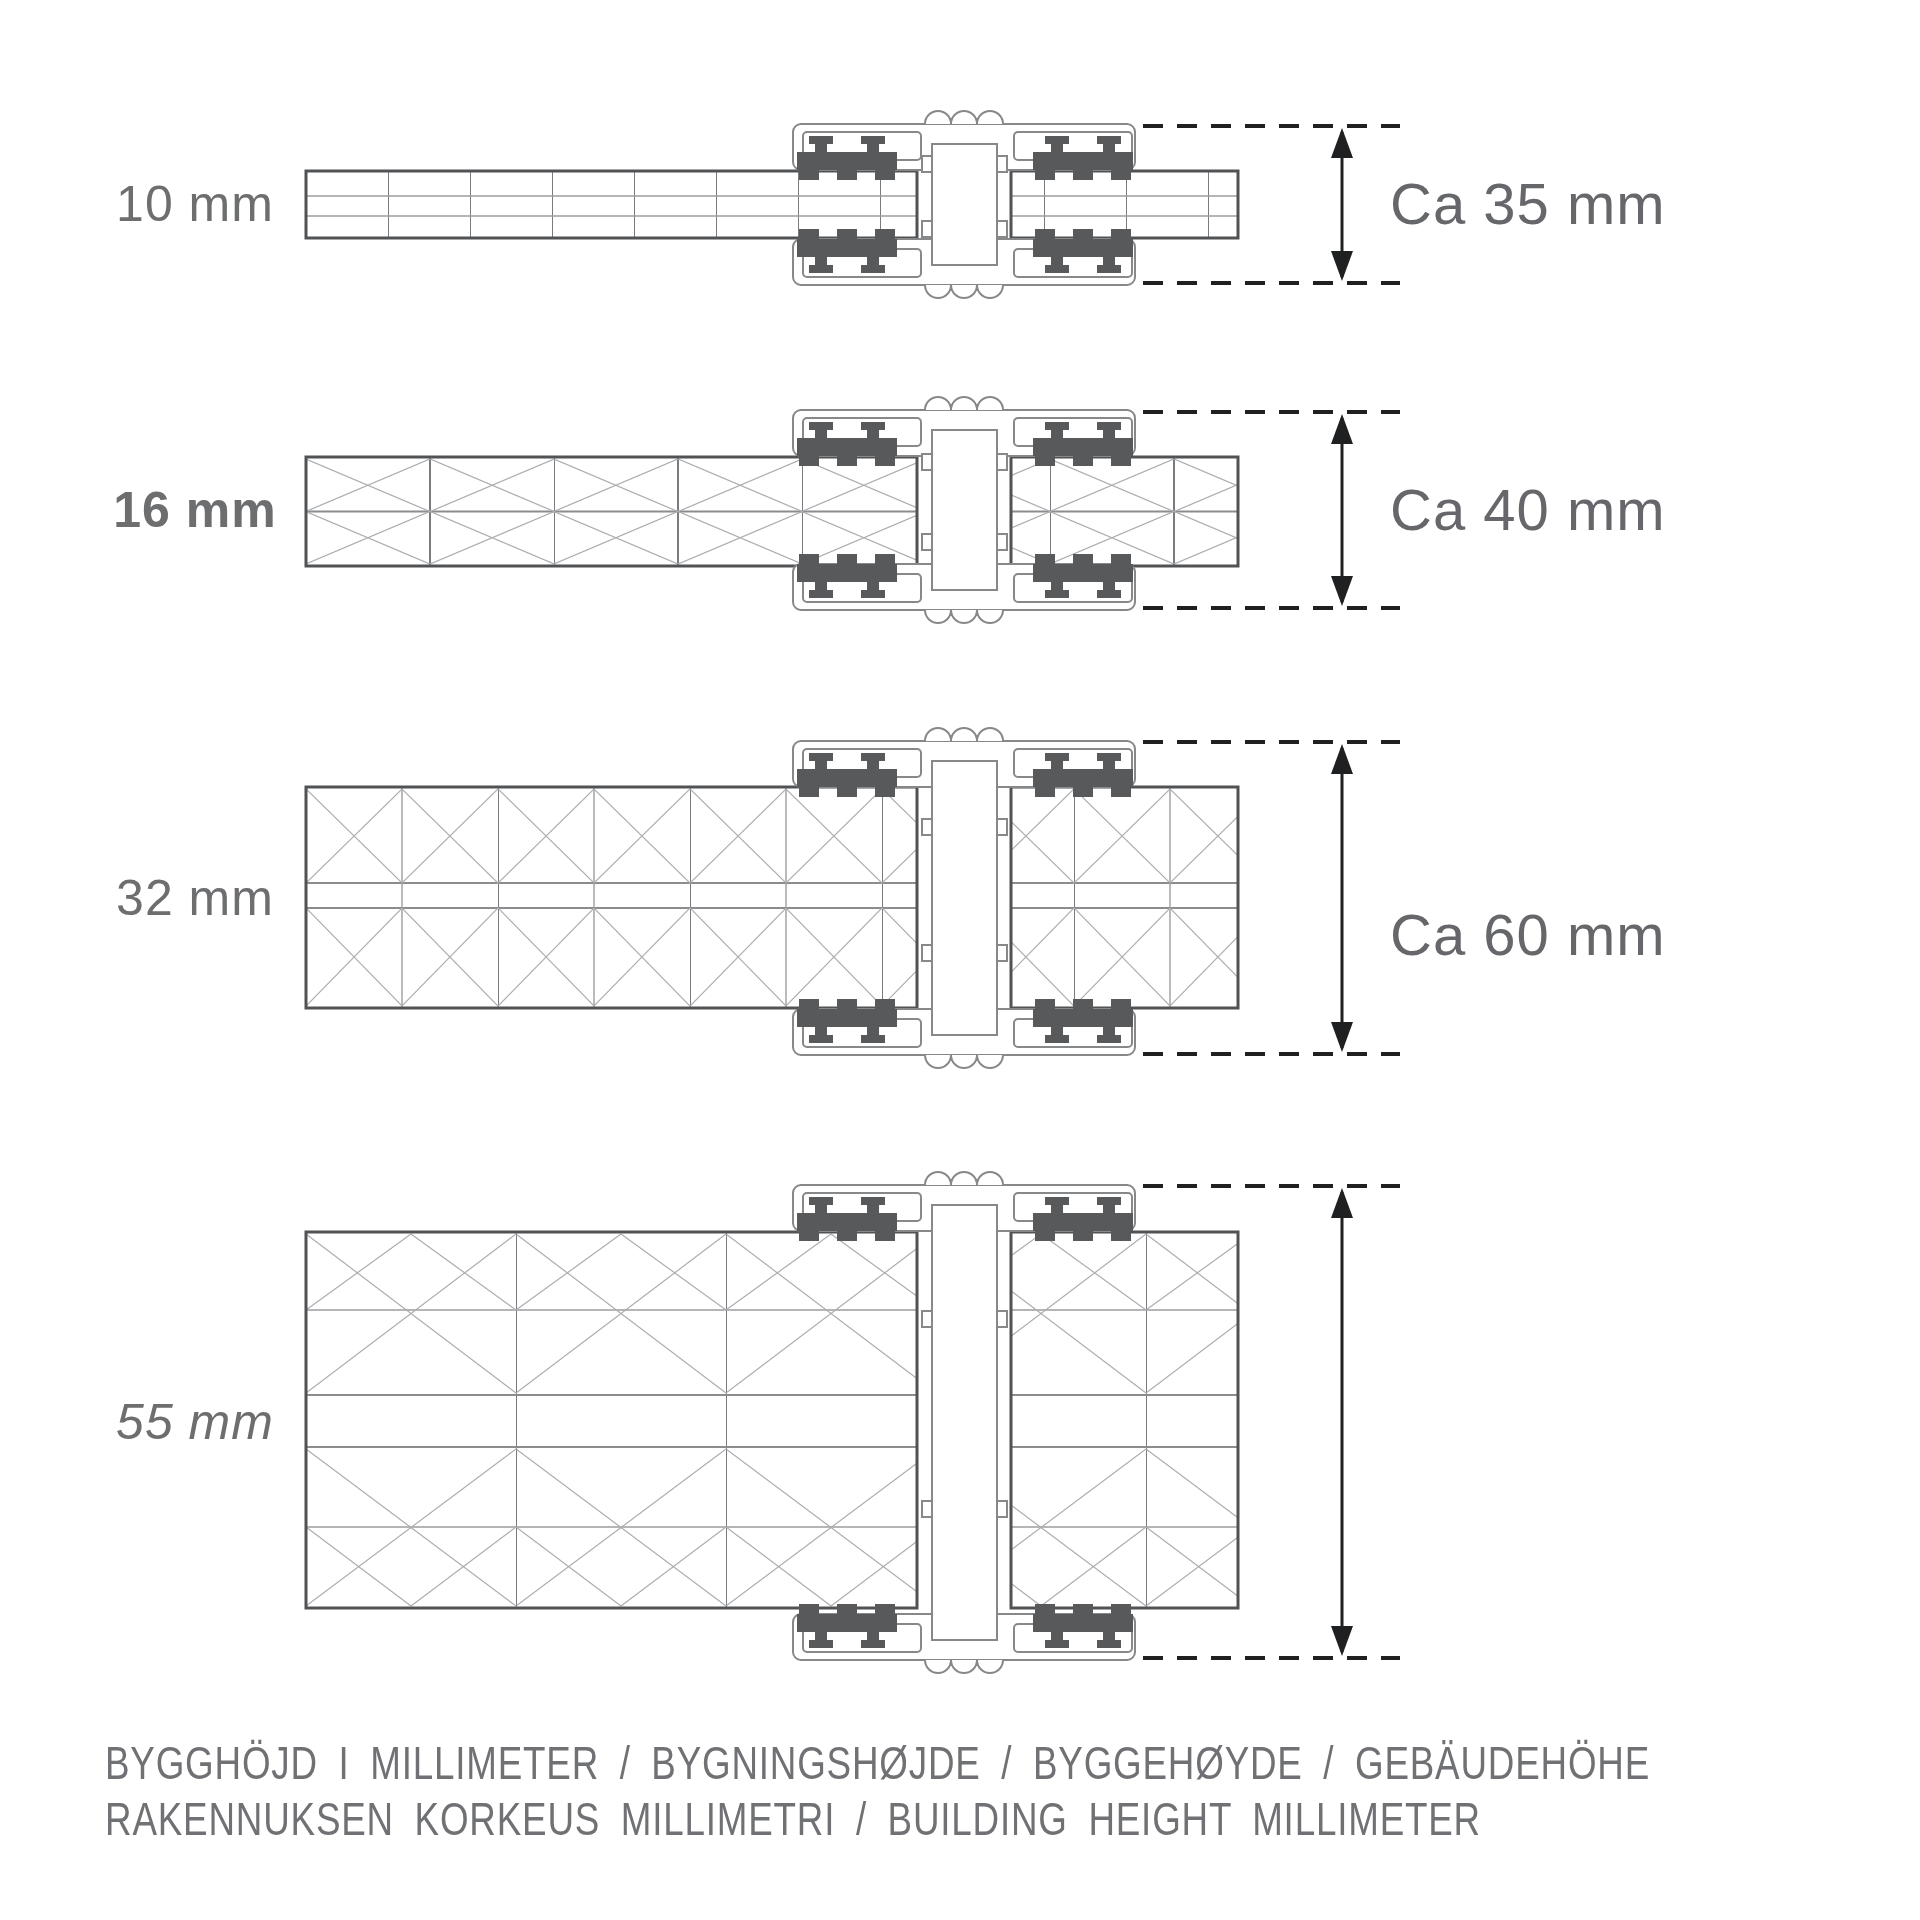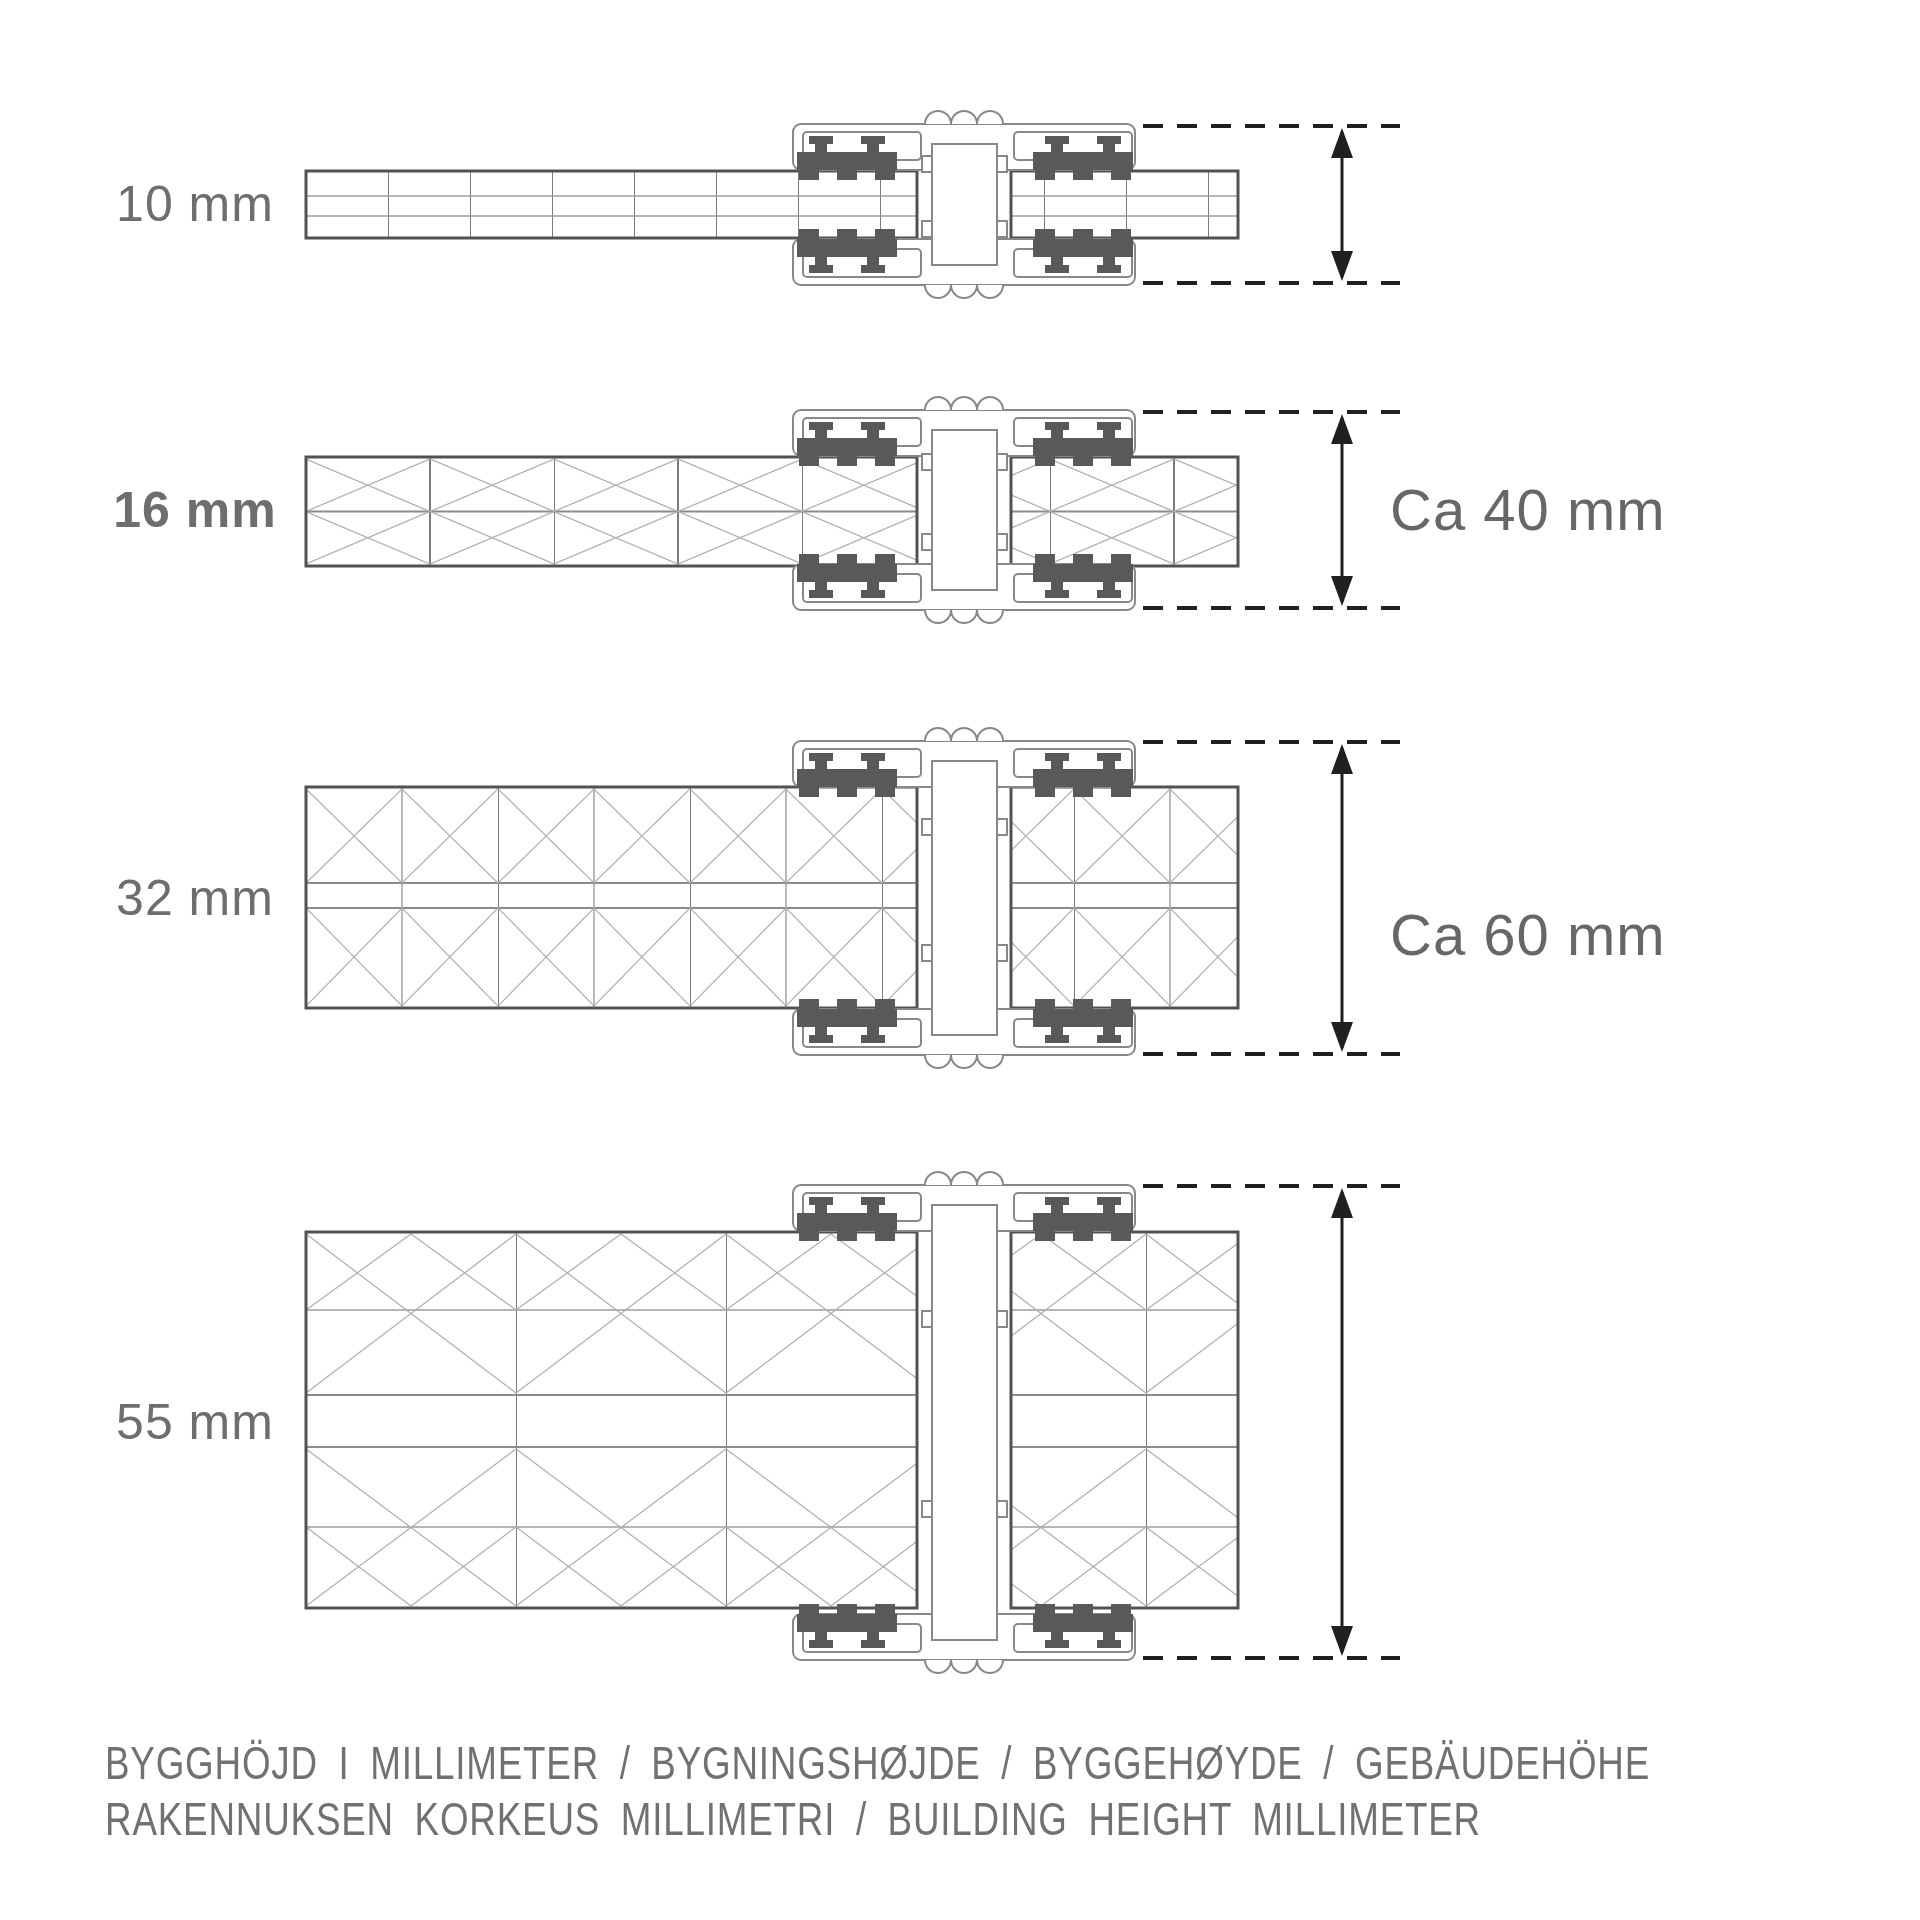--- a/index.html
+++ b/index.html
@@ -34,21 +34,21 @@
   }
   .footer-line span{
     display:inline-block;
     transform:scaleX(0.80);
     transform-origin:left center;
     letter-spacing:1px;
     word-spacing:12px;
   }
   .fl1{top:1730px;}
   .fl2{top:1786px;}
-  .tl1{top:168px;} .tl2{top:474px;font-weight:bold;} .tl3{top:862px;} .tl4{top:1386px;}
+  .tl1{top:168px;} .tl2{top:474px;font-weight:bold;} .tl3{top:862px;} .tl4{top:1386px;font-style:italic;}
   .hl1{top:163px;} .hl2{top:469px;} .hl3{top:894px;} .hl4{top:1381px;}
 </style>
 </head>
 <body>
 
 <div class="canvas">
 
   <svg class="drawing" width="1920" height="1920" viewBox="0 0 1920 1920">
     <defs>
 
@@ -228,20 +228,21 @@
         <polygon points="1342,1656 1331,1626 1353,1626" fill="#1f2022" stroke="none"></polygon>
       </g>
     </g>
   </svg>
 
   <div class="thickness-label tl1">10 mm</div>
   <div class="thickness-label tl2">16 mm</div>
   <div class="thickness-label tl3">32 mm</div>
   <div class="thickness-label tl4">55 mm</div>
 
+  <div class="height-label hl1">Ca 35 mm</div>
   <div class="height-label hl2">Ca 40 mm</div>
   <div class="height-label hl3">Ca 60 mm</div>
 
   <div class="footer-line fl1">
     <span>BYGGHÖJD I MILLIMETER  /  BYGNINGSHØJDE  /  BYGGEHØYDE  /  GEBÄUDEHÖHE</span>
   </div>
   <div class="footer-line fl2">
     <span>RAKENNUKSEN KORKEUS MILLIMETRI  /  BUILDING HEIGHT MILLIMETER</span>
   </div>
 

